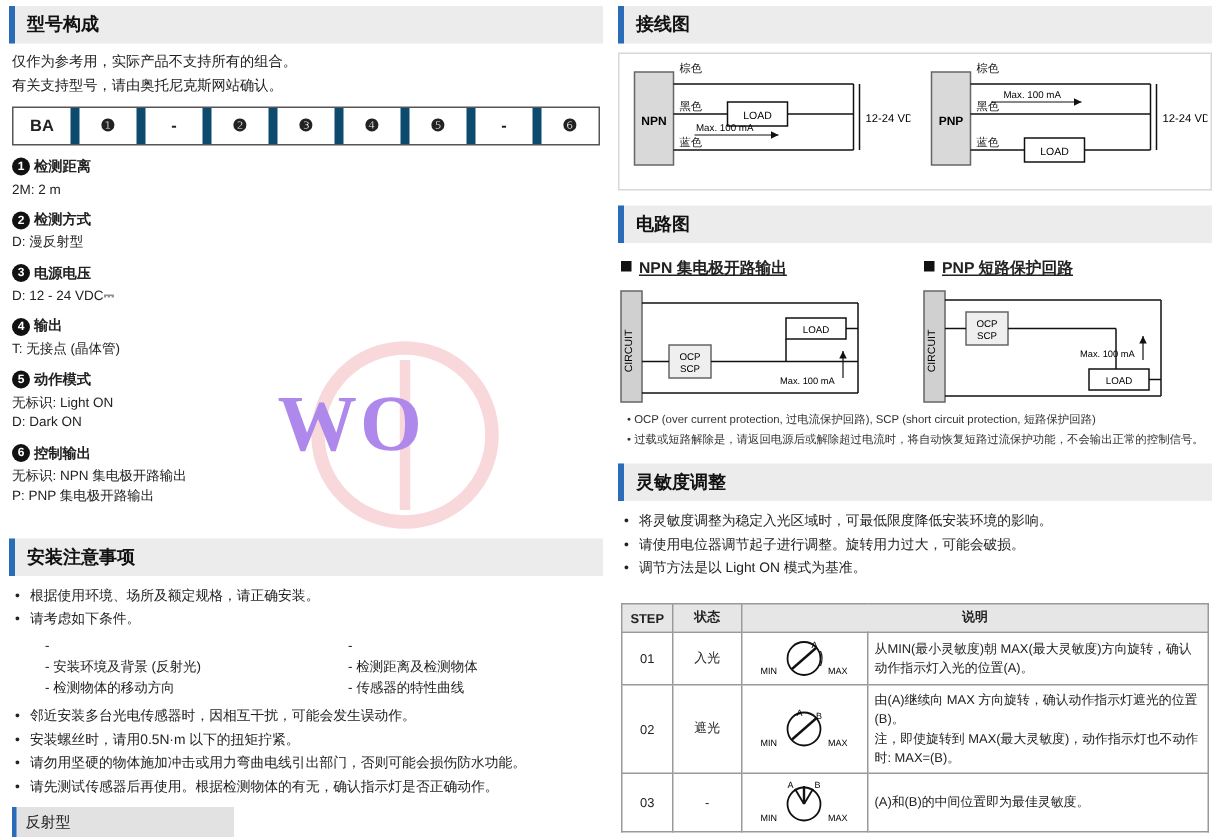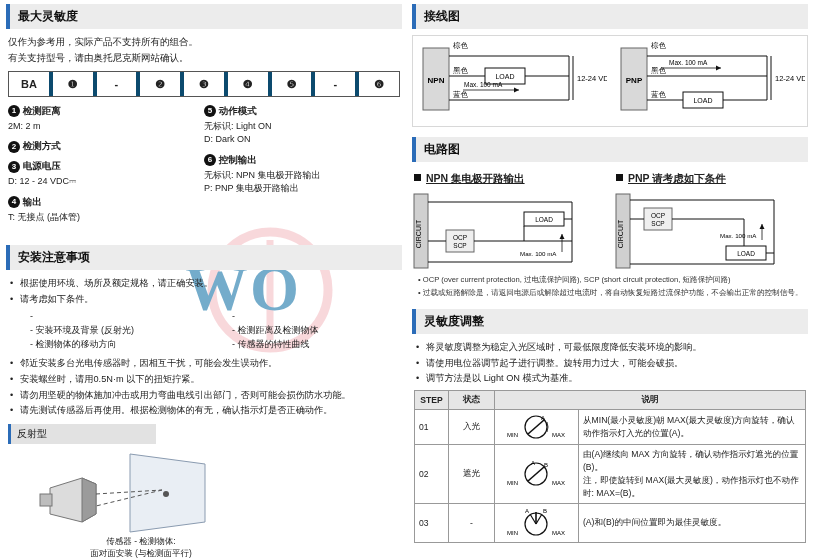--- a/index.html
+++ b/index.html
@@ -38,40 +38,40 @@
     display: flex;
     align-items: center;
     margin: 6px 2px 8px 2px;
     background: #fff;
   }
   .modelbar .cell {
     flex: 1;
     text-align: center;
     font-weight: bold;
     font-size: 11px;
-    border-right: 4px solid #0c4a6e;
+    border-right: 6px solid #0c4a6e;
     line-height: 24px;
     height: 100%;
   }
   .modelbar .cell:last-child { border-right: none; }
   .circ {
     display: inline-block;
     width: 12px; height: 12px;
     line-height: 12px;
     border-radius: 50%;
     background: #111;
     color: #fff;
     font-size: 8px;
     text-align: center;
     font-weight: bold;
     vertical-align: middle;
   }
 
   
-  .legend { display: flex; margin: 0 2px; }
+  .legend { display: flex; margin: 0 2px; flex-direction: column; }
   .legend .lc { width: 50%; }
   .legend .item { margin-bottom: 7px; }
   .legend .t { font-weight: bold; font-size: 9.5px; margin-bottom: 2px; }
   .legend .d { font-size: 9px; line-height: 1.5; }
 
   
   ul.bl { margin: 4px 2px 4px 2px; padding-left: 12px; }
   ul.bl > li { font-size: 9.2px; line-height: 1.6; margin-bottom: 1px; list-style: none; position: relative; }
   ul.bl > li:before { content: "•"; position: absolute; left: -10px; }
   .sub { padding-left: 10px; font-size: 9px; line-height: 1.55; }
@@ -96,43 +96,43 @@
 
   .subhead {
     font-size: 10.5px; font-weight: bold; margin: 4px 0 4px 2px;
   }
   .sq { display:inline-block; width:7px; height:7px; background:#111; margin-right:5px; vertical-align: 1px;}
 
   .note { font-size: 7.6px; line-height: 1.5; margin: 2px 4px 0 6px; color:#333; }
   .note .nb:before { content: "• "; }
 
   
-  table.sens { border-collapse: collapse; width: 392px; margin: 4px 2px 0 2px; }
+  table.sens { border-collapse: collapse; width: 392px; margin: 16px 2px 0 2px; }
   table.sens th, table.sens td {
     border: 1px solid #999;
     font-size: 8.6px;
     padding: 3px 4px;
     vertical-align: middle;
   }
   table.sens thead th { background: #e6e6e6; font-weight: bold; text-align: center; }
-  table.sens td.step { width: 34px; }
+  table.sens td.step { text-align: center; width: 34px; }
   table.sens td.state { text-align: center; width: 46px; }
   table.sens td.fig { width: 84px; text-align: center; padding: 2px; }
   table.sens td.desc { line-height: 1.5; }
 
   .watermark {
     position: absolute;
     left: 150px; top: 215px;
     width: 330px; height: 150px;
     pointer-events: none;
     opacity: 0.55;
   }
   .wm-text {
     position: absolute; left: 35px; top: 38px;
-    font-size: 63px; font-weight: bold; color: #0369a1;
+    font-size: 53px; font-weight: bold; color: #6d28d9;
     letter-spacing: 2px;
     font-family: "Liberation Serif", serif;
   }
   svg { display: block; }
 </style>
 </head>
 <body>
 
 <div class="page">
 
@@ -140,21 +140,21 @@
     <svg width="330" height="150" viewBox="0 0 330 150">
       <circle cx="120" cy="75" r="58" fill="none" stroke="#f3b9bf" stroke-width="9"></circle>
       <path d="M120 25 L120 125" stroke="#f3b9bf" stroke-width="7"></path>
     </svg>
     <div class="wm-text">WO</div>
   </div>
 
   <div class="col-left">
 
     <div class="block">
-      <div class="section-head">最大灵敏度</div>
+      <div class="section-head">型号构成</div>
       <div class="intro-line">仅作为参考用，实际产品不支持所有的组合。</div>
       <div class="intro-line">有关支持型号，请由奥托尼克斯网站确认。</div>
 
       <div class="modelbar">
         <div class="cell">BA</div>
         <div class="cell">❶</div>
         <div class="cell">-</div>
         <div class="cell">❷</div>
         <div class="cell">❸</div>
         <div class="cell">❹</div>
@@ -166,20 +166,21 @@
       <div class="legend">
         <div class="lc">
           <div class="item">
             <div class="t"><span class="circ">1</span>
               <span>检测距离</span></div>
             <div class="d">2M: 2 m</div>
           </div>
           <div class="item">
             <div class="t"><span class="circ">2</span>
               <span>检测方式</span></div>
+            <div class="d">D: 漫反射型</div>
           </div>
           <div class="item">
             <div class="t"><span class="circ">3</span>
               <span>电源电压</span></div>
             <div class="d">D: 12 - 24 VDC⎓</div>
           </div>
           <div class="item">
             <div class="t"><span class="circ">4</span>
               <span>输出</span></div>
             <div class="d">T: 无接点 (晶体管)</div>
@@ -329,21 +330,21 @@
               <line x1="160" y1="12" x2="160" y2="72" stroke="#111" stroke-width="1"></line>
               <line x1="16" y1="72" x2="160" y2="72" stroke="#111" stroke-width="1"></line>
               <line x1="112" y1="51" x2="160" y2="51" stroke="#111" stroke-width="1"></line>
               <line x1="150" y1="62" x2="150" y2="44" stroke="#111" stroke-width="0.8"></line>
               <polygon points="150,44 147.5,49 152.5,49" fill="#111"></polygon>
               <text x="108" y="66" font-size="6.2" font-family="Liberation Sans, sans-serif">Max. 100 mA</text>
             </svg>
           </div>
         </div>
         <div style="width:50%;">
-          <div class="subhead"><span class="sq"></span><span>PNP 请考虑如下条件</span></div>
+          <div class="subhead"><span class="sq"></span><span>PNP 短路保护回路</span></div>
           <div>
             <svg width="192" height="82" viewBox="0 0 192 82">
               <rect x="2" y="4" width="14" height="74" fill="#d0d0d0" stroke="#666" stroke-width="1"></rect>
               <text x="9" y="44" font-size="7" text-anchor="middle" transform="rotate(-90 9 44)" font-family="Liberation Sans, sans-serif">CIRCUIT</text>
               <rect x="30" y="18" width="28" height="22" fill="#efefef" stroke="#666" stroke-width="1"></rect>
               <text x="44" y="28" font-size="6.5" text-anchor="middle" font-family="Liberation Sans, sans-serif">OCP</text>
               <text x="44" y="36" font-size="6.5" text-anchor="middle" font-family="Liberation Sans, sans-serif">SCP</text>
               <line x1="16" y1="10" x2="160" y2="10" stroke="#111" stroke-width="1"></line>
               <line x1="16" y1="29" x2="30" y2="29" stroke="#111" stroke-width="1"></line>
               <line x1="58" y1="29" x2="130" y2="29" stroke="#111" stroke-width="1"></line>

